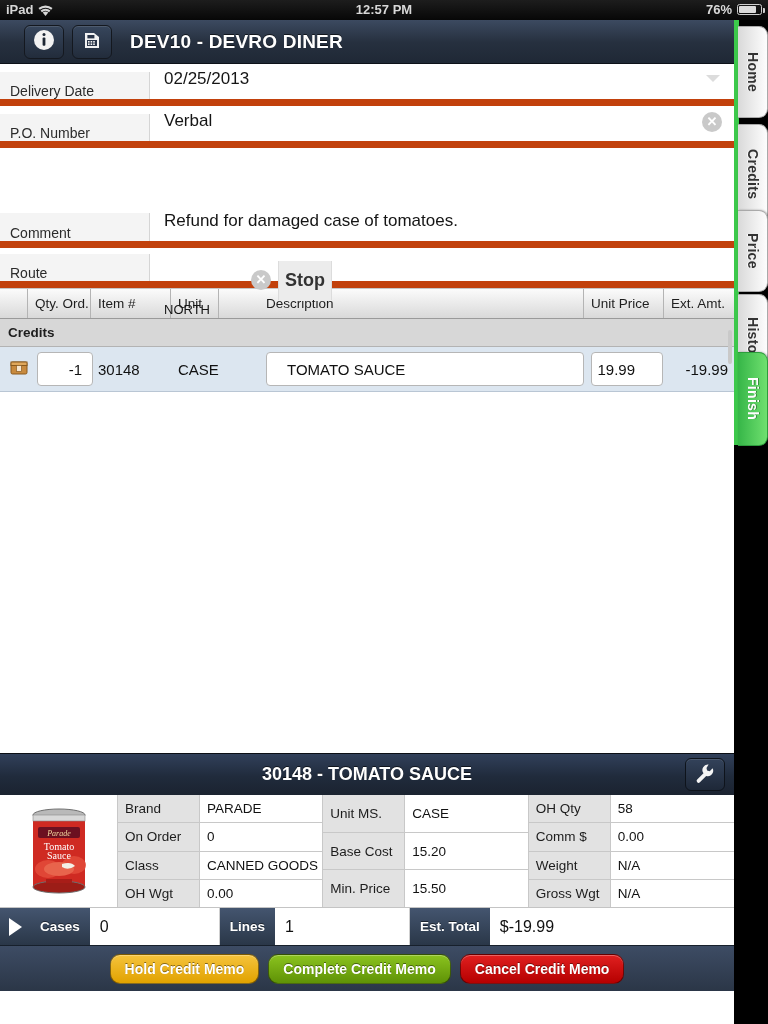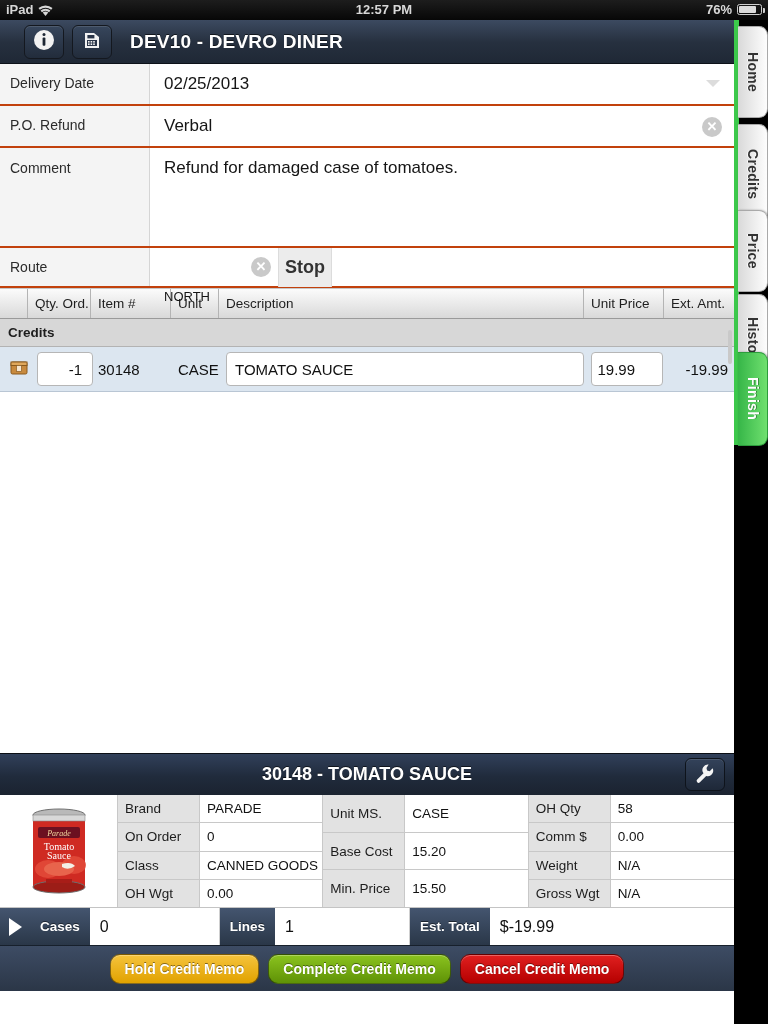--- a/index.html
+++ b/index.html
@@ -44,21 +44,21 @@
     box-shadow: inset 0 1px 0 rgba(255,255,255,.12);
   }
   .navtitle {
     color: #fff; font-size: 19px; font-weight: bold; margin-left: 10px;
     text-shadow: 0 -1px 0 rgba(0,0,0,.6);
     letter-spacing: .2px;
   }
 
   
   .form { width: 734px; background: #fff; }
-  .frow { display: flex; border-bottom: 2px solid #c2410c; position: relative; }
+  .frow { display: flex; border-bottom: 7px solid #c2410c; position: relative; align-items: flex-end; }
   .flabel {
     width: 150px; flex: 0 0 150px; background: #f4f4f4;
     border-right: 1px solid #d5d5d5;
     font-size: 14px; color: #2b2b2b; padding: 12px 0 0 10px;
   }
   .fvalue { flex: 1; position: relative; font-size: 17px; color: #151515; padding: 10px 0 10px 14px; }
   .row-date { height: 42px; }
   .row-po { height: 42px; }
   .row-comment { height: 100px; }
   .row-route { height: 40px; }
@@ -91,41 +91,41 @@
     display: flex; height: 31px; align-items: stretch;
     background: linear-gradient(#fbfbfb, #d9d9d9);
     border-bottom: 1px solid #9a9a9a; border-top: 1px solid #c7c7c7;
     font-size: 13.5px; color: #1e1e1e;
   }
   .thead > div { border-right: 1px solid #b4b4b4; padding: 7px 0 0 7px; overflow: hidden; white-space: nowrap; }
   .c-icon   { width: 28px; flex: 0 0 28px; }
   .c-qty    { width: 63px; flex: 0 0 63px; }
   .c-item   { width: 80px; flex: 0 0 80px; }
   .c-unit   { width: 48px; flex: 0 0 48px; }
-  .c-desc   { flex: 1 1 auto; }
+  .c-desc   { flex: 1 1 auto; margin-left: 40px; }
   .c-price  { width: 80px; flex: 0 0 80px; }
   .c-ext    { width: 70px; flex: 0 0 70px; border-right: none !important; }
 
   .group-row {
     height: 28px; background: #d7d7d7; border-bottom: 1px solid #b3b3b3;
     font-size: 13.5px; font-weight: bold; color: #1d1d1d;
     padding: 6px 0 0 8px;
   }
   .item-row {
     display: flex; height: 45px; align-items: center;
     background: #dce6f0; border-bottom: 1px solid #b9c6d4;
   }
   .item-row > div { padding-left: 7px; }
   .cell-input {
     background: #fff; border: 1px solid #b6b6b6; border-radius: 4px;
     height: 34px; font-size: 15px; color: #111;
     display: flex; align-items: center;
   }
   .qty-input { width: 56px; justify-content: flex-end; padding-right: 10px; margin-left: 2px; }
-  .desc-input { width: 100%; padding-left: 8px; }
+  .desc-input { width: 100%; padding-left: 20px; }
   .price-input { width: 72px; justify-content: flex-end; padding-right: 27px; }
   .plain-cell { font-size: 15px; color: #111; }
   .ext-cell { font-size: 15px; color: #111; text-align: right; padding-right: 6px !important; }
   .box-icon { width: 18px; height: 17px; position: relative; left: 3px; }
 
   .tbl-blank { height: 361px; background: #fff; }
 
   
   .detail-head {
     position: relative; height: 42px; width: 734px;
@@ -288,21 +288,21 @@
 
       <div class="frow row-date">
         <div class="flabel">Delivery Date</div>
         <div class="fvalue">
           <span>02/25/2013</span>
           <span class="caret-down"></span>
         </div>
       </div>
 
       <div class="frow row-po">
-        <div class="flabel">P.O. Refund</div>
+        <div class="flabel">P.O. Number</div>
         <div class="fvalue">
           <span>Verbal</span>
           <span class="clear-btn po-clear">✕</span>
         </div>
       </div>
 
       <div class="frow row-comment">
         <div class="flabel">Comment</div>
         <div class="fvalue">Refund for damaged case of tomatoes.</div>
       </div>

